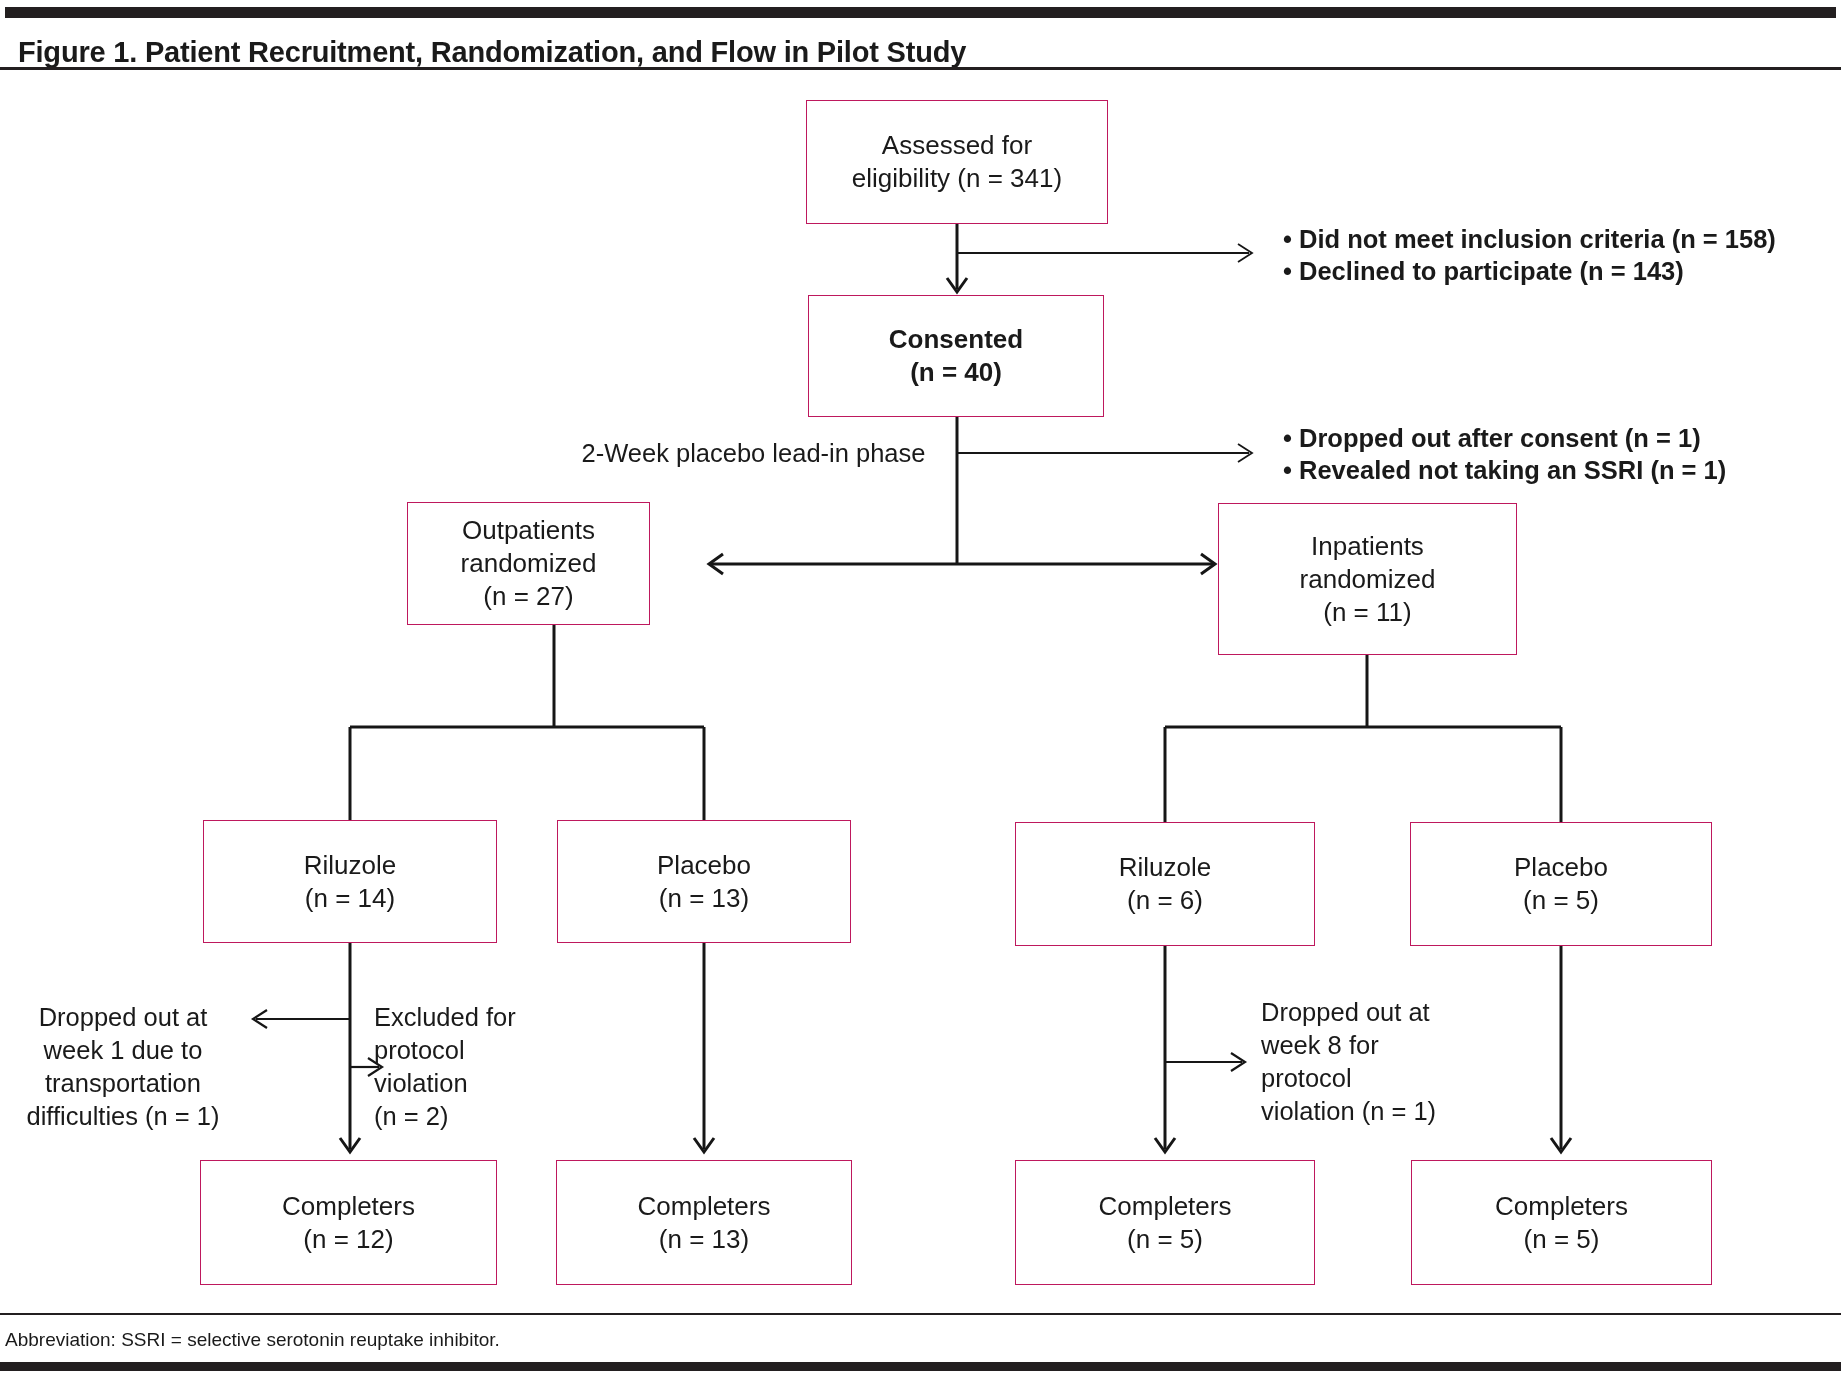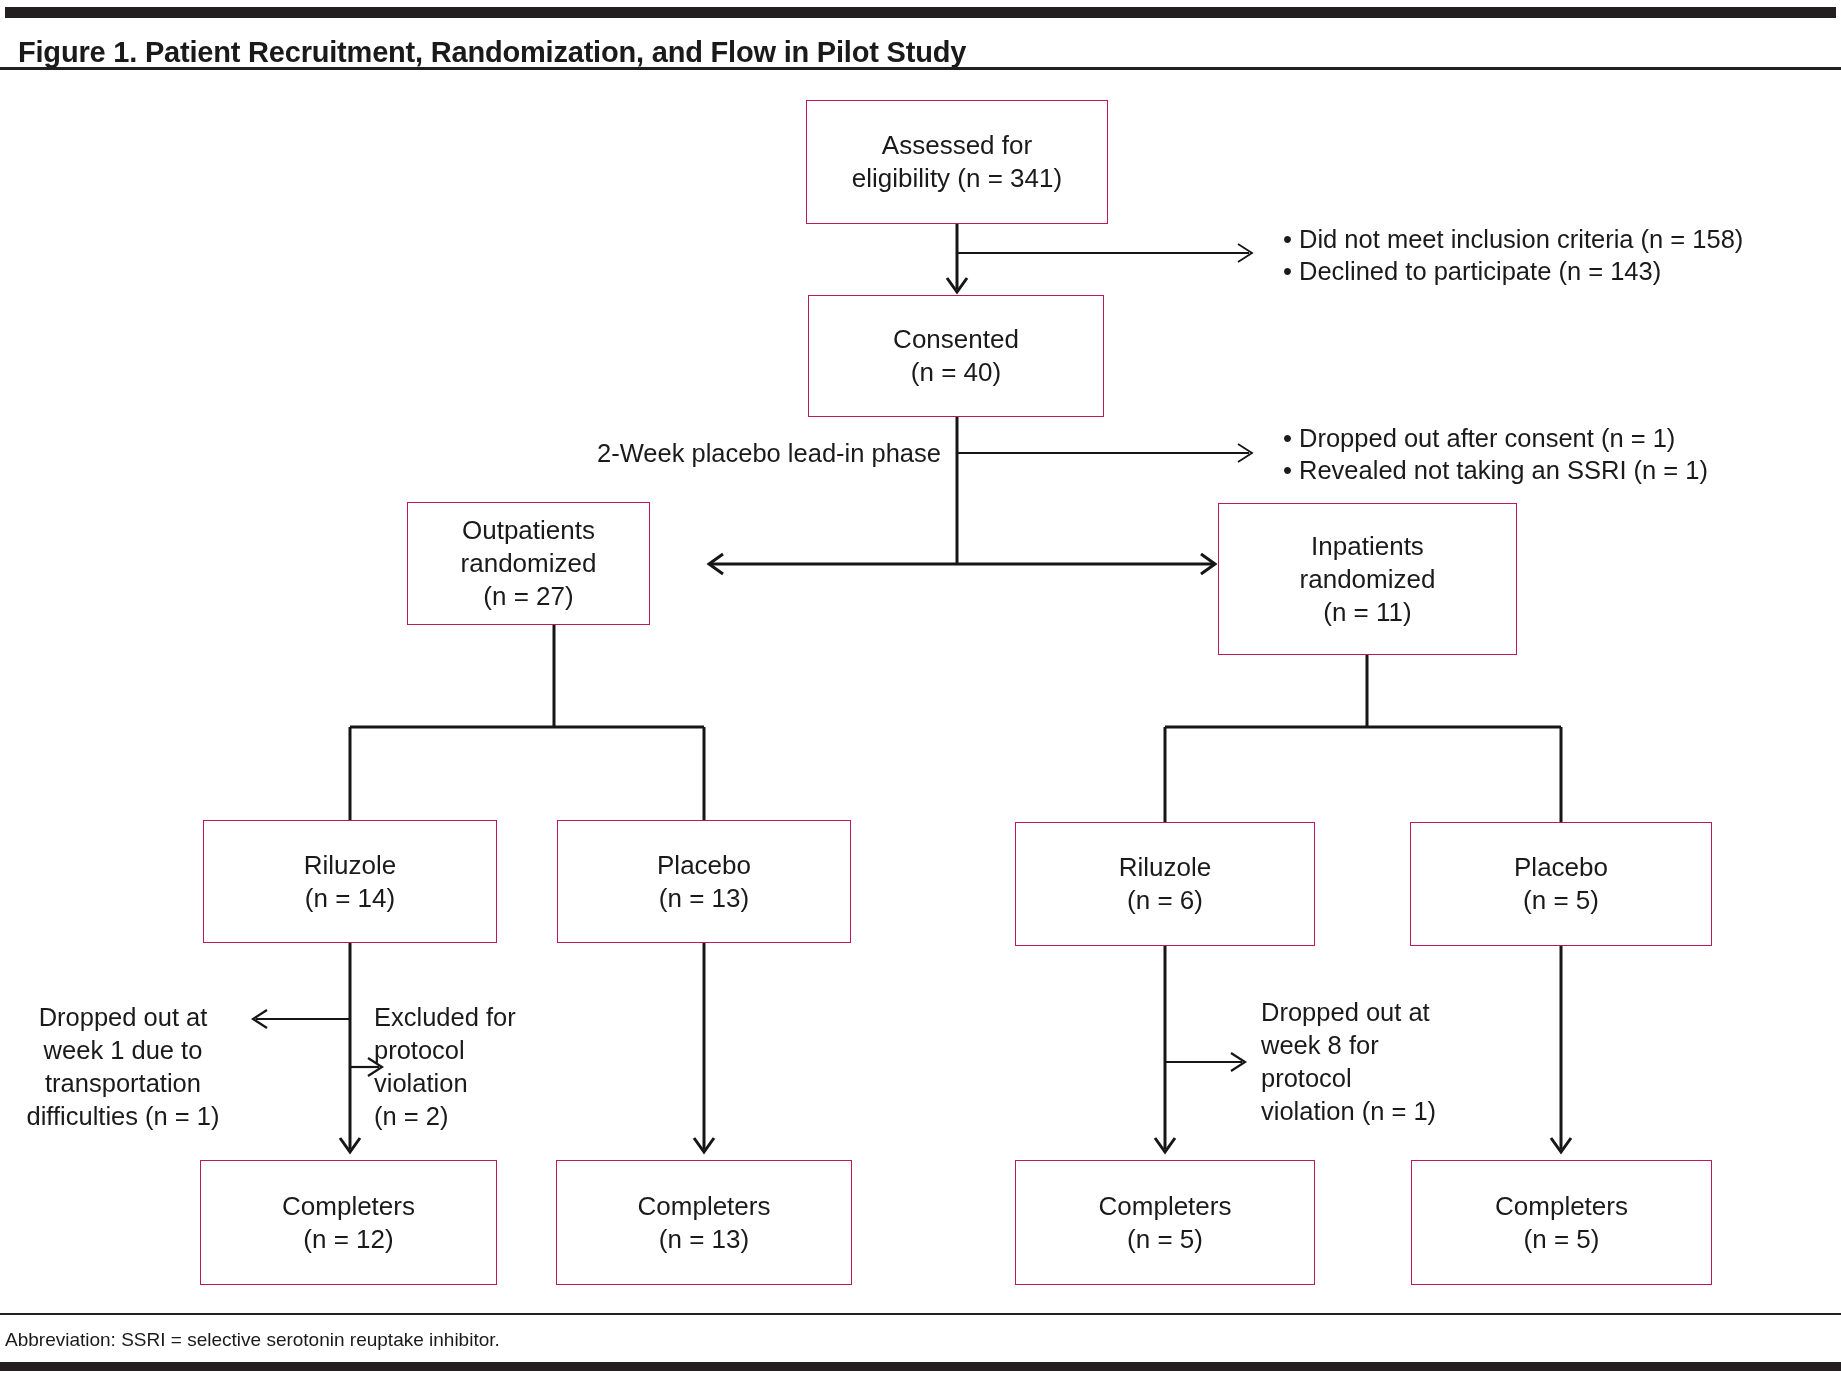--- a/index.html
+++ b/index.html
@@ -37,22 +37,22 @@
     line-height: 33px;
     white-space: pre-line;
   }
   .ann {
     position: absolute;
     font-size: 25.5px;
     line-height: 33px;
     white-space: pre-line;
   }
   .ann.center { text-align: center; }
-  .ann.right  { text-align: right; }
-  .bullets { position: absolute; font-size: 25.5px; line-height: 32px; }
+  .ann.right  { text-align: center; }
+  .bullets { position: absolute; font-size: 25.5px; line-height: 32px; font-weight: bold; }
   .bullets div { white-space: nowrap; }
 </style>
 </head>
 <body>
 
 <div class="page">
 
   <div class="topbar"></div>
   <h1 class="figure-title">Figure 1. Patient Recruitment, Randomization, and Flow in Pilot Study</h1>
   <div class="title-rule"></div>
@@ -127,21 +127,21 @@
         <path d="M1165,1062 H1242"></path>
         <polyline points="1231,1053 1245,1062 1231,1071"></polyline>
       </g>
 
     </g>
   </svg>
 
   <div class="box" style="left:806px; top:100px; width:302px; height:124px;">Assessed for
 eligibility (n = 341)</div>
 
-  <div class="box" style="left:808px; top:295px; width:296px; height:122px;">Consented
+  <div class="box" style="left:808px; top:295px; width:296px; height:122px;font-weight:bold;">Consented
 (n = 40)</div>
 
   <div class="box" style="left:407px; top:502px; width:243px; height:123px;">Outpatients
 randomized
 (n = 27)</div>
 
   <div class="box" style="left:1218px; top:503px; width:299px; height:152px;">Inpatients
 randomized
 (n = 11)</div>
 

